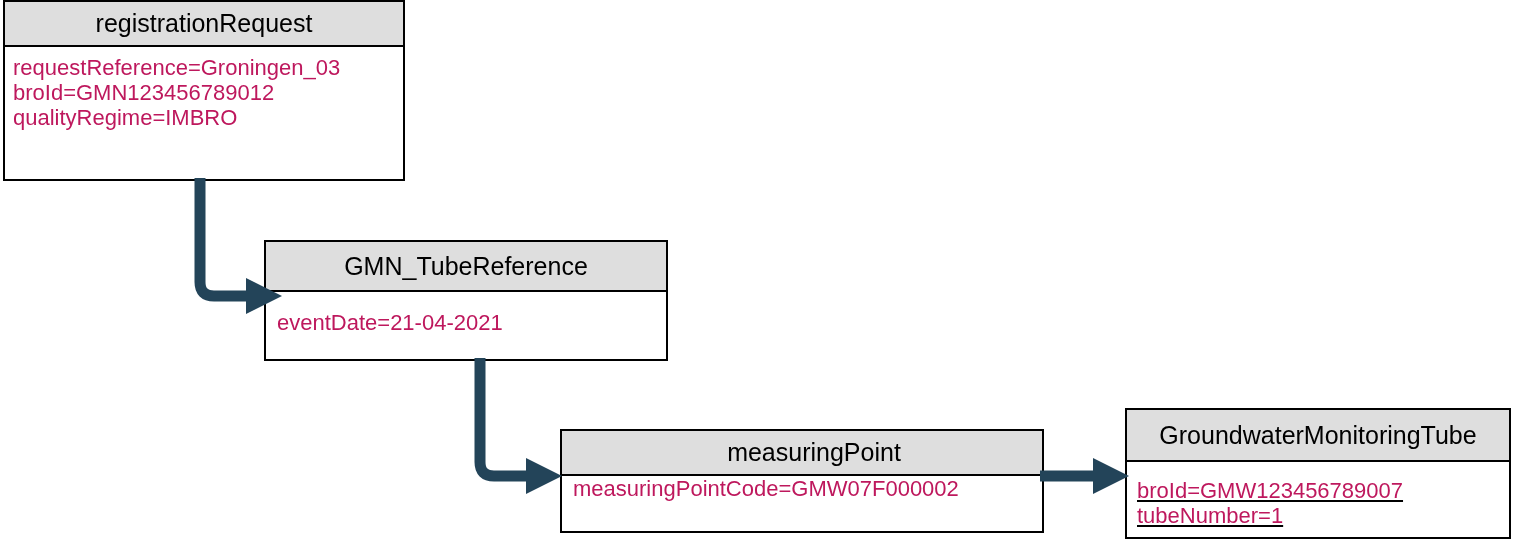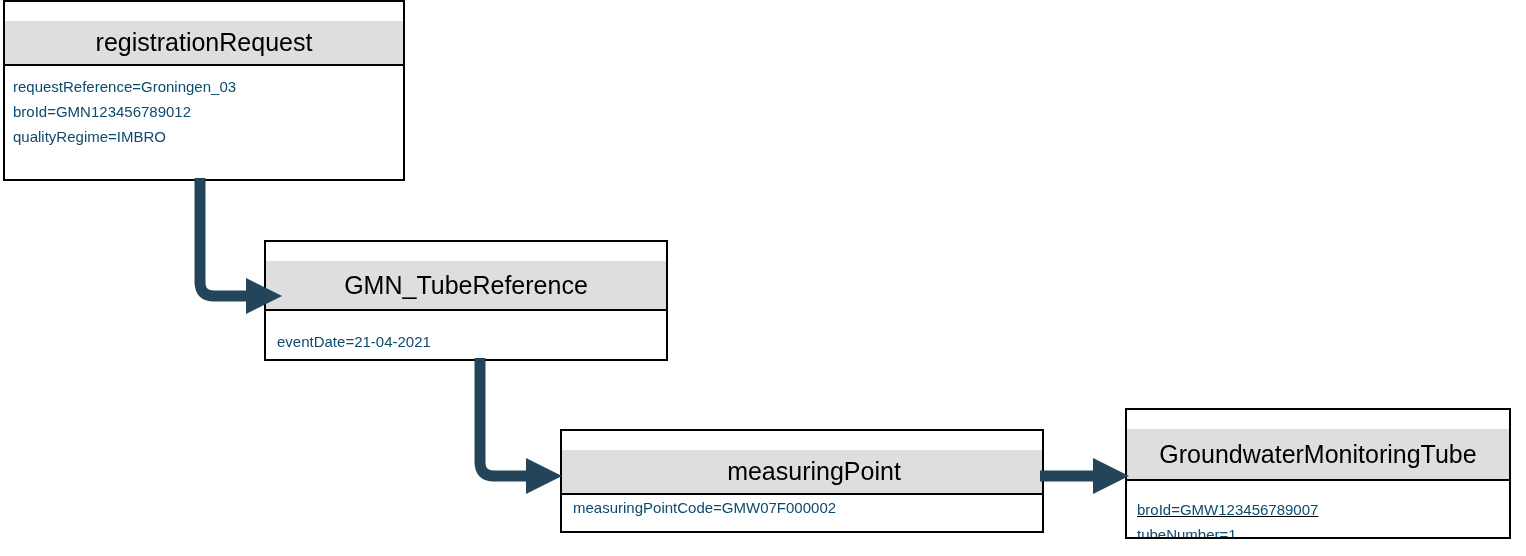--- a/index.html
+++ b/index.html
@@ -33,31 +33,30 @@
     border-bottom: 2px solid #000000;
     text-align: center;
     color: #000000;
     font-size: 25px;
     line-height: 1;
     white-space: nowrap;
     overflow: hidden;
     display: flex;
     align-items: center;
     justify-content: center;
-    margin-top: 19px;
   }
   .uml-body {
     box-sizing: border-box;
     background: #ffffff;
     padding: 6px 0 0 8px;
     overflow: hidden;
   }
   .uml-attr {
-    color: #0c4a6e;
-    font-size: 15px;
+    color: #be185d;
+    font-size: 22px;
     line-height: 25px;
     white-space: nowrap;
     overflow: hidden;
   }
 
   
   #box-registration-request { left: 3px;    top: 0px;   width: 402px;  height: 181px; }
   #box-registration-request .uml-header { height: 45px; }
   #box-registration-request .uml-body   { height: 132px; padding-top: 8px; }
 

